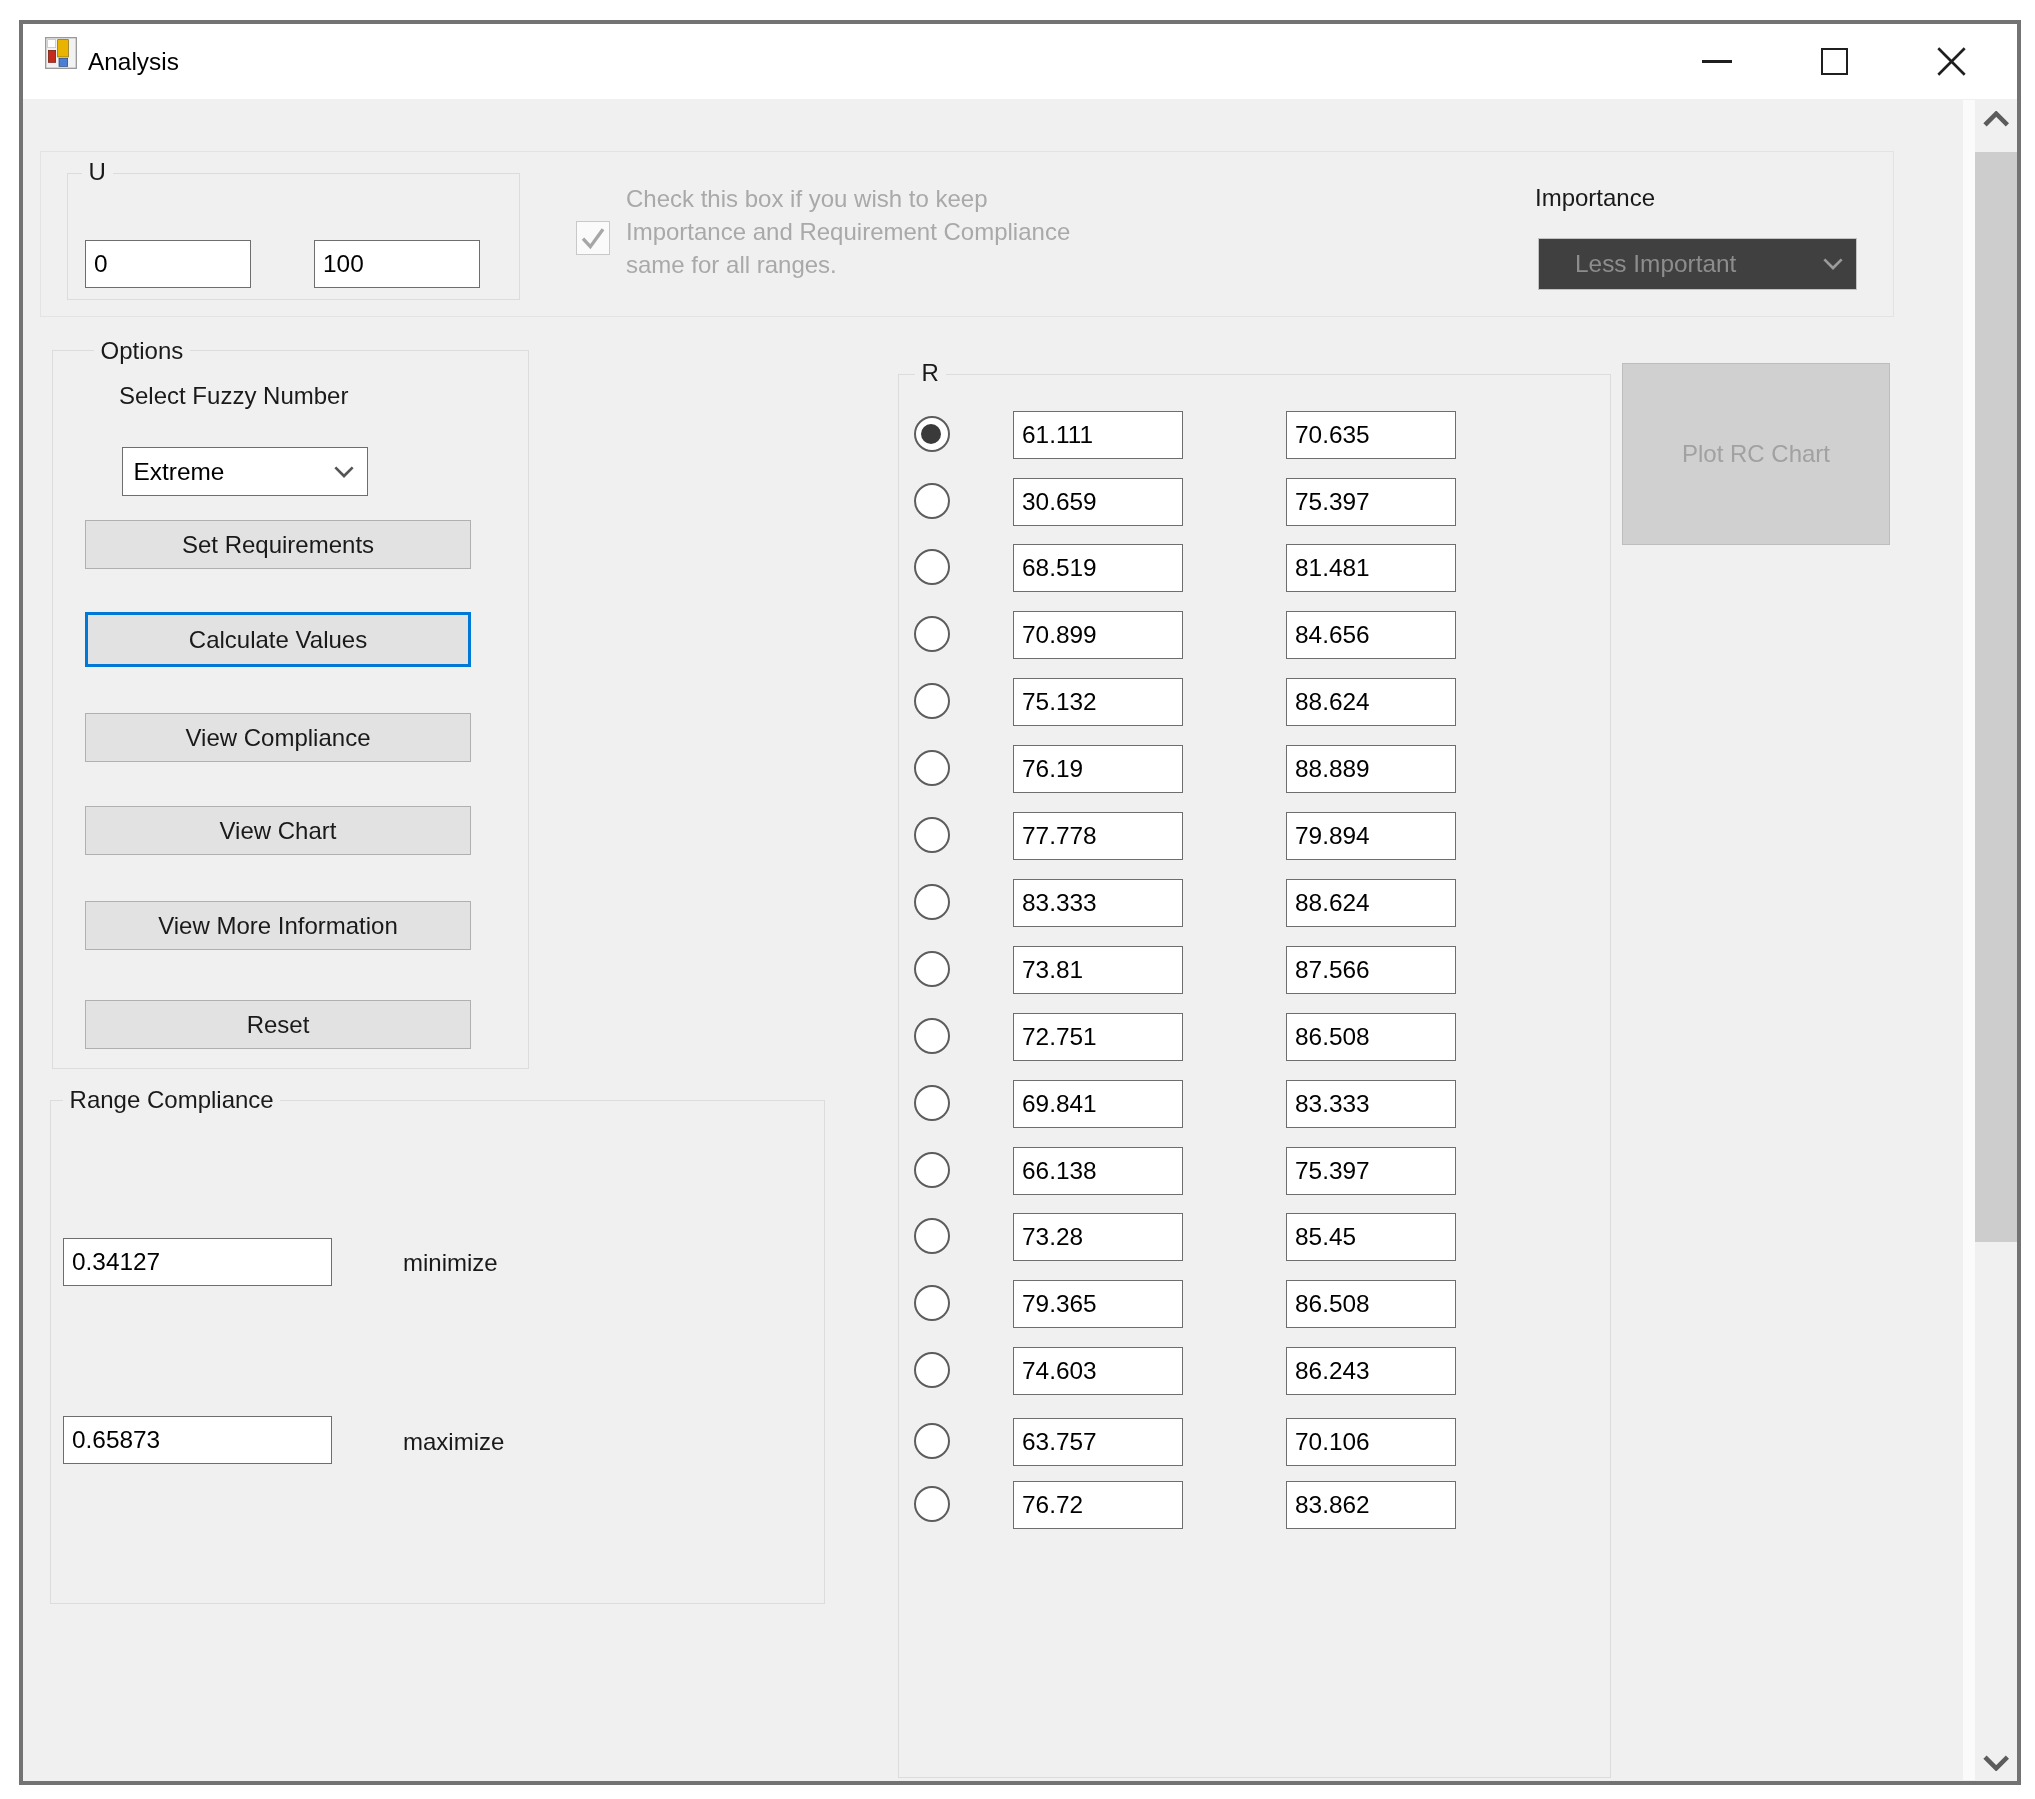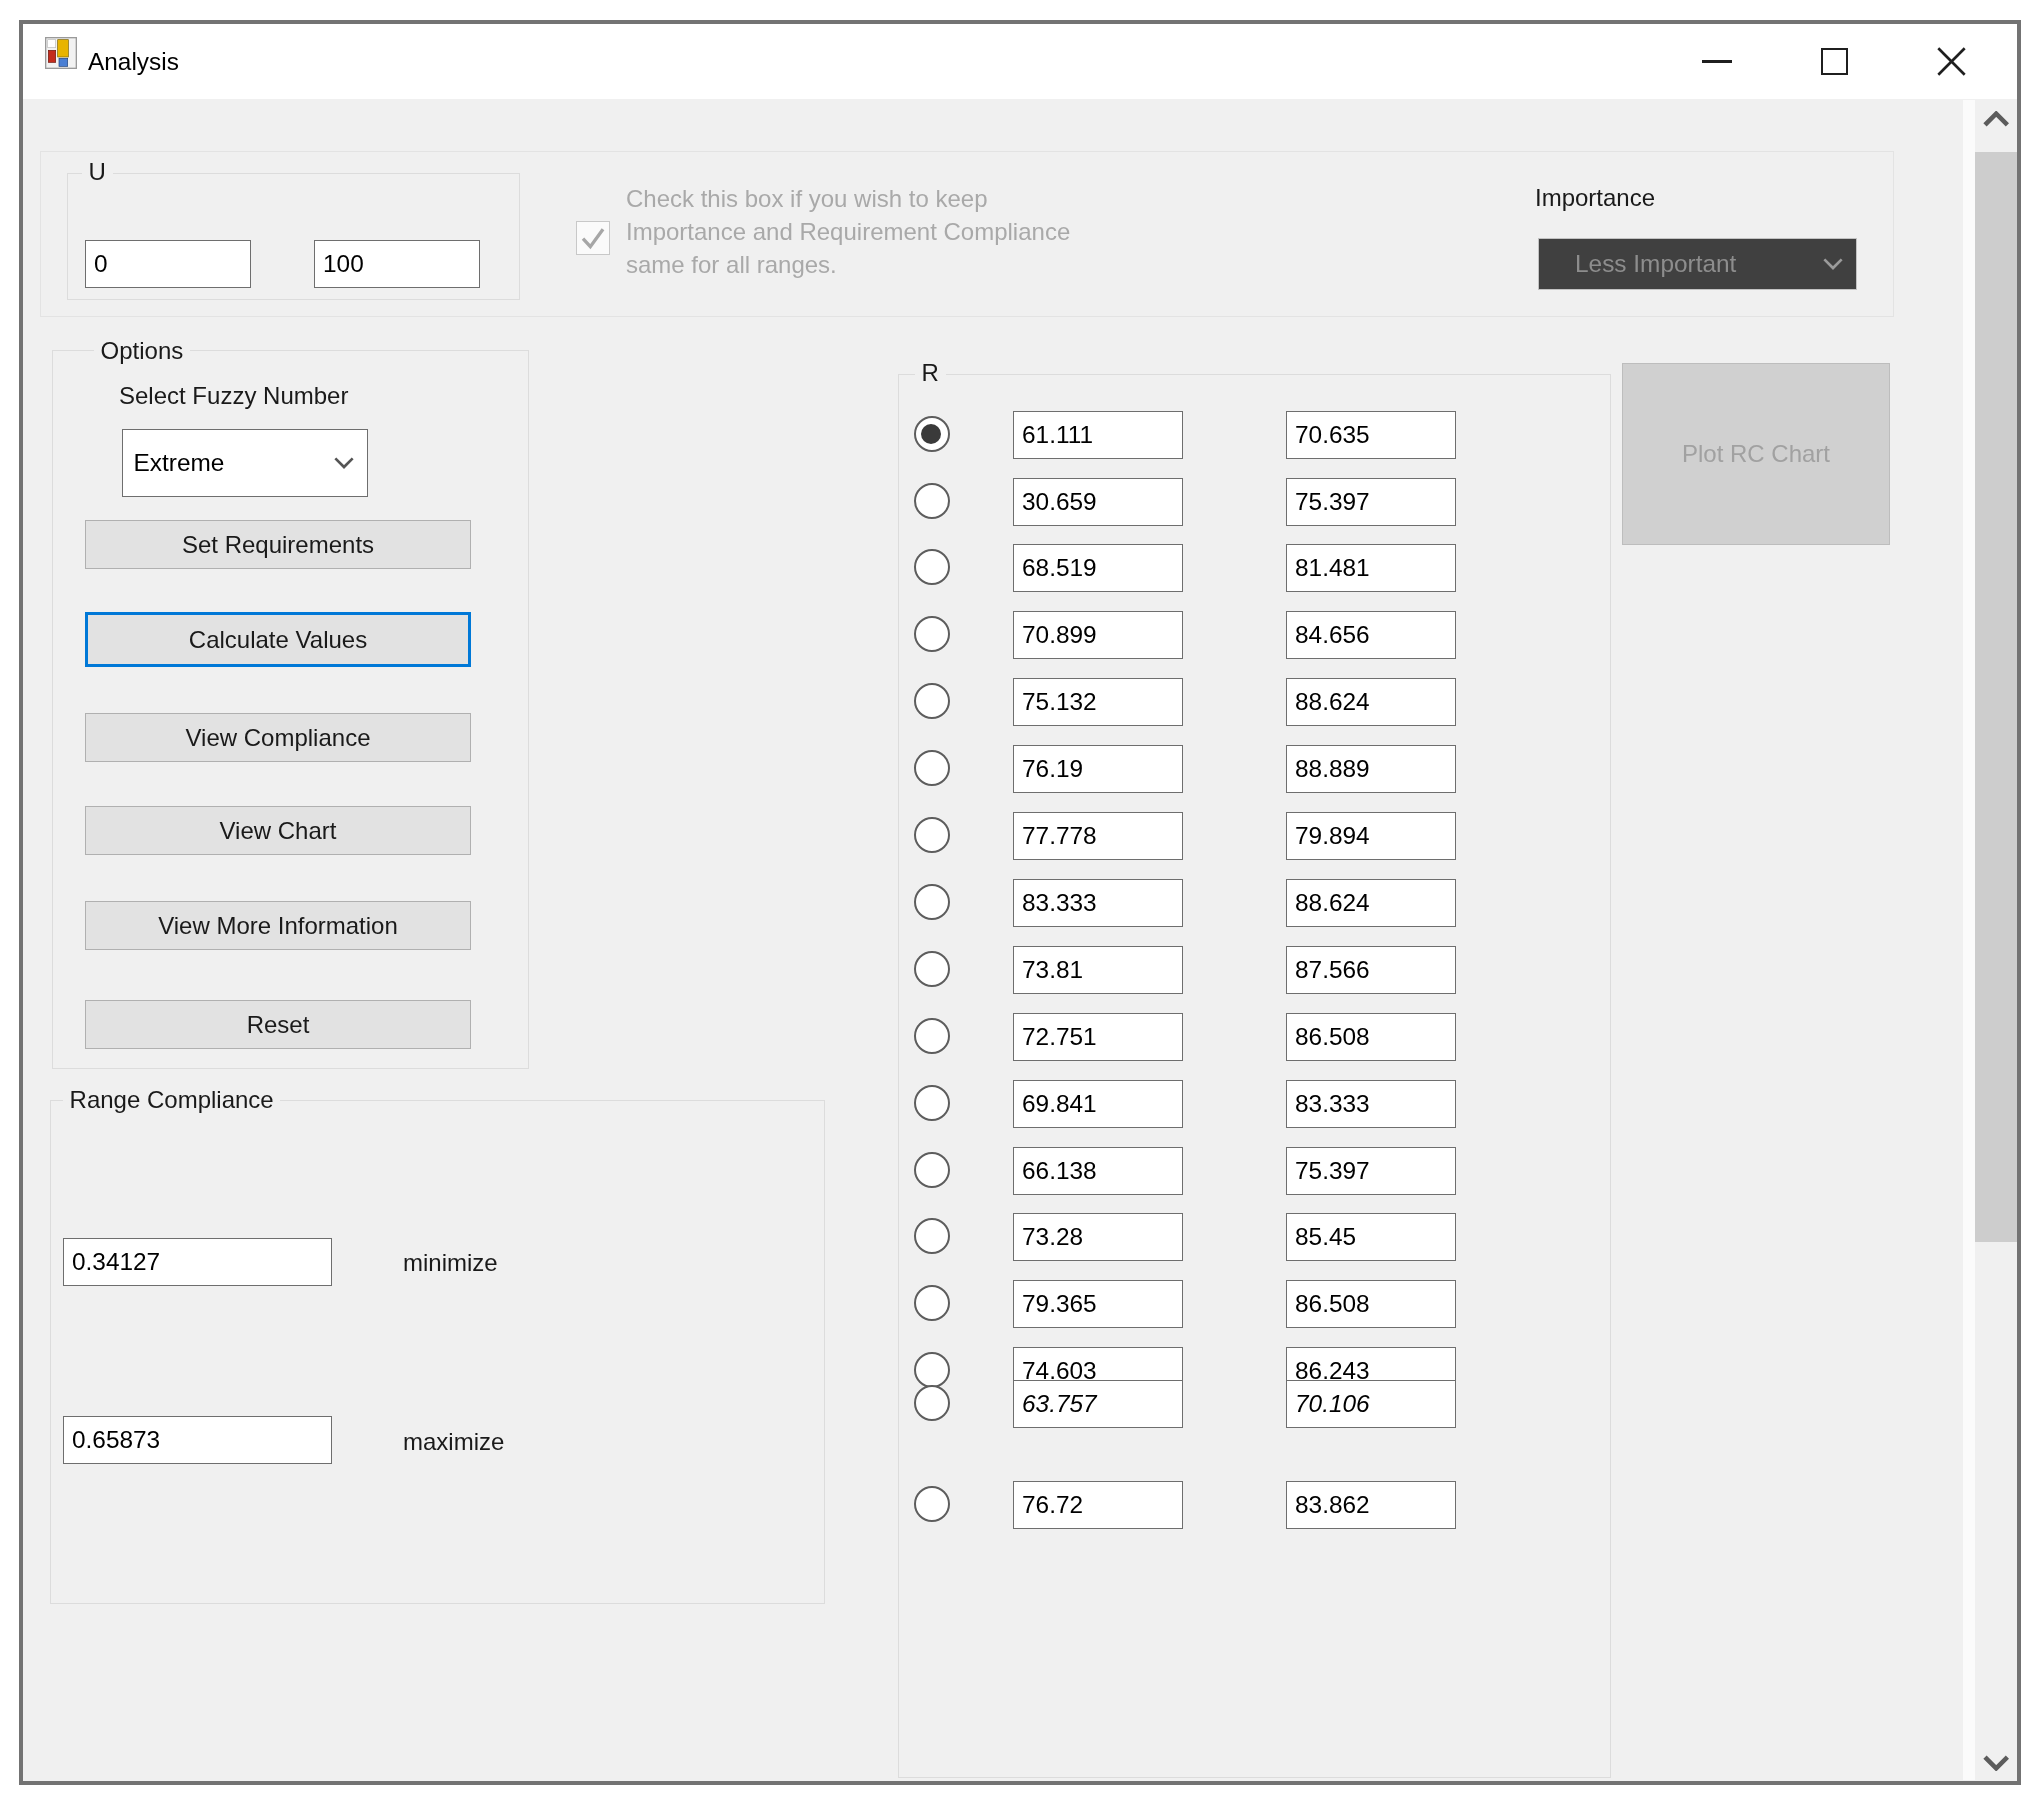--- a/index.html
+++ b/index.html
@@ -106,21 +106,21 @@
   <div class="combo disabled" style="left:1538px; top:238px; width:319px; height:52px;">
     <span>Less Important</span>
     <svg width="20" height="12" viewBox="0 0 30 18">
       <polyline points="2,2 15,15 28,2" fill="none" stroke="#9b9b9b" stroke-width="4"></polyline>
     </svg>
   </div>
 
   <div class="groupbox" style="left:52px; top:350px; width:477px; height:719px;"></div>
   <div class="grouplabel" style="left:65px; top:337px;margin-left:29px;">Options</div>
   <div class="label36" style="left:119px; top:382px;">Select Fuzzy Number</div>
-  <div class="combo enabled" style="left:122px; top:429px; width:246px; height:68px;">
+  <div class="combo enabled" style="left:122px; top:447px; width:246px; height:49px;">
     <span>Extreme</span>
     <svg width="20" height="12" viewBox="0 0 30 18">
       <polyline points="2,2 15,15 28,2" fill="none" stroke="#555555" stroke-width="4"></polyline>
     </svg>
   </div>
   <div class="btn" style="top:520px;">Set Requirements</div>
   <div class="btn focused" style="top:612px;">Calculate Values</div>
   <div class="btn" style="top:713px;">View Compliance</div>
   <div class="btn" style="top:806px;">View Chart</div>
   <div class="btn" style="top:901px;">View More Information</div>
@@ -202,21 +202,21 @@
       <div class="r-row" style="top: 905px;">
         <div class="radio"></div>
         <div class="tbox lo">79.365</div>
         <div class="tbox hi">86.508</div>
       </div>
       <div class="r-row" style="top: 972px;">
         <div class="radio"></div>
         <div class="tbox lo">74.603</div>
         <div class="tbox hi">86.243</div>
       </div>
-      <div class="r-row" style="top: 1005px; font-style: italic;">
+      <div class="r-row" style="top: 1043px;">
         <div class="radio"></div>
         <div class="tbox lo">63.757</div>
         <div class="tbox hi">70.106</div>
       </div>
       <div class="r-row" style="top: 1106px;">
         <div class="radio"></div>
         <div class="tbox lo">76.72</div>
         <div class="tbox hi">83.862</div>
       </div>
     </div>

